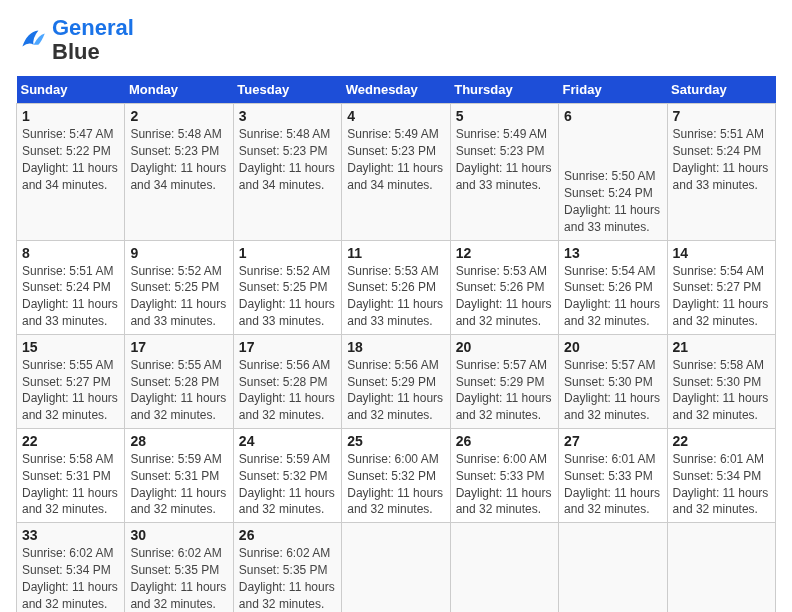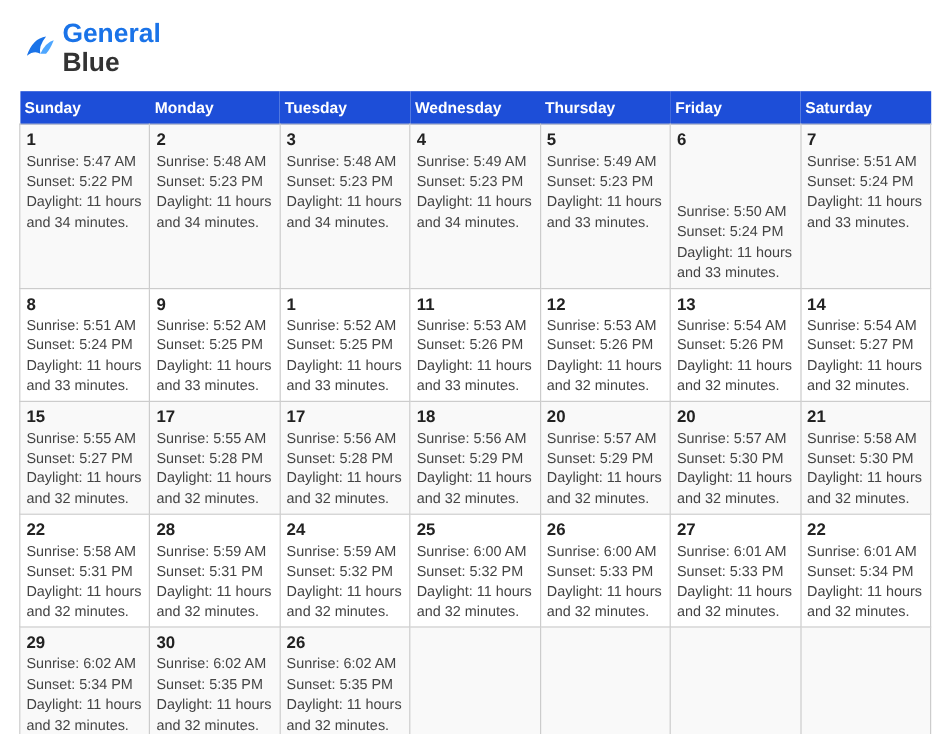--- a/index.html
+++ b/index.html
@@ -318,21 +318,21 @@
         <td>
           <span class="day-num">22</span>
           <div class="day-info" style="white-space: pre-line;">Sunrise: 6:01 AM
 Sunset: 5:34 PM
 Daylight: 11 hours
 and 32 minutes.</div>
         </td>
       </tr>
       <tr>
         <td>
-          <span class="day-num">29</span>
+          <span class="day-num">33</span>
           <div class="day-info" style="white-space: pre-line;">Sunrise: 6:02 AM
 Sunset: 5:34 PM
 Daylight: 11 hours
 and 32 minutes.</div>
         </td>
         <td>
           <span class="day-num">30</span>
           <div class="day-info" style="white-space: pre-line;">Sunrise: 6:02 AM
 Sunset: 5:35 PM
 Daylight: 11 hours

